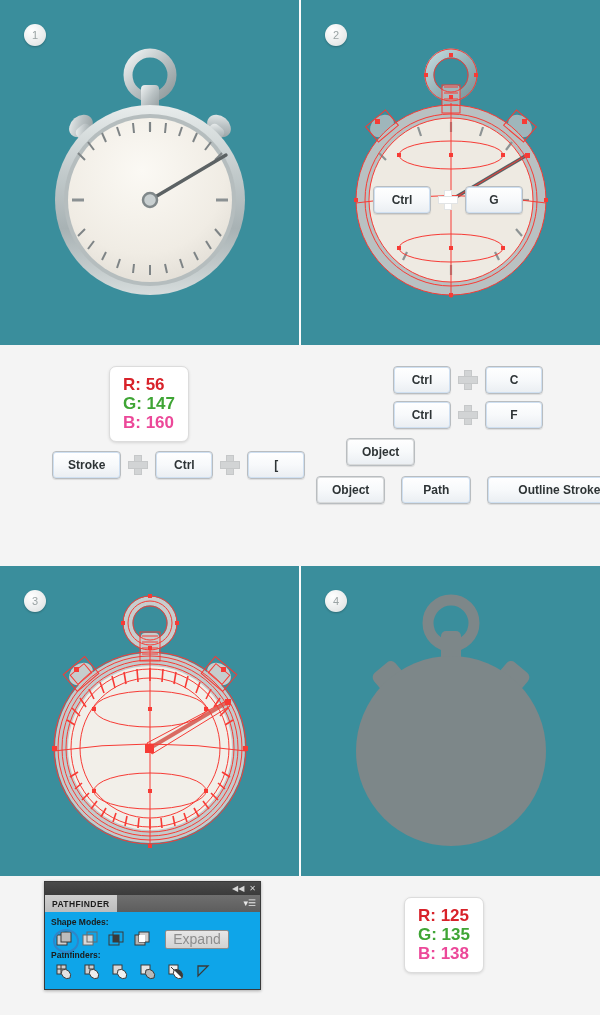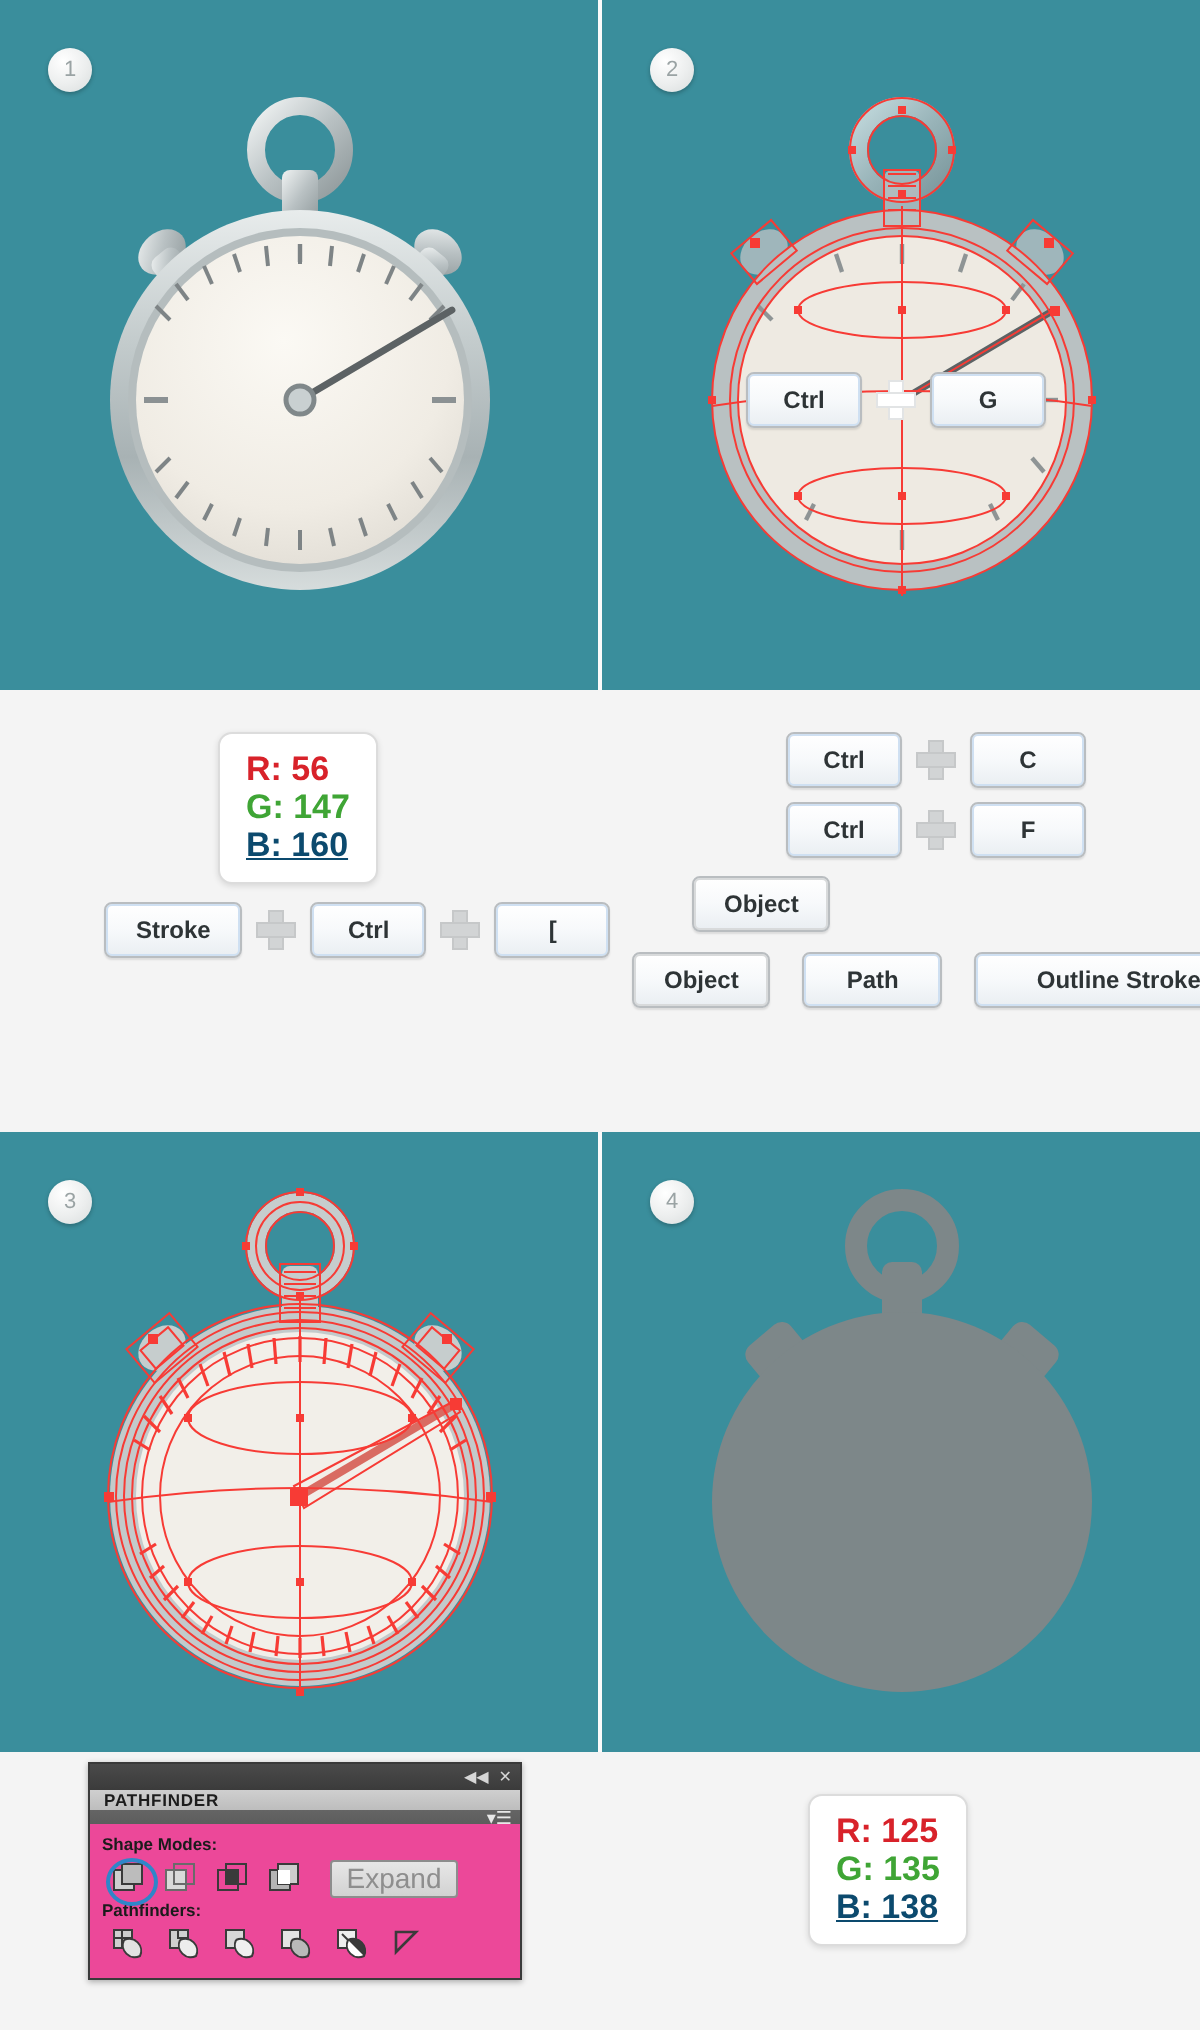--- a/index.html
+++ b/index.html
@@ -49,21 +49,21 @@
     border:1px solid #dcdcdc;
     border-radius:7px;
     box-shadow:0 1px 3px rgba(0,0,0,.12);
     padding:8px 13px 9px 13px;
     text-align:left;
   }
   .rgb-line{font-weight:bold;font-size:17px;line-height:19px;white-space:nowrap;
             font-family:"Liberation Sans", sans-serif;}
   .rgb-r{color:#d8222a;}
   .rgb-g{color:#3fa535;}
-  .rgb-b{color:#0c4a6e;text-decoration:underline;}
+  .rgb-b{color:#ec4899;}
 
   
   .keyrow{position:absolute;display:flex;align-items:center;}
   .key{
     display:inline-flex;align-items:center;justify-content:center;
     height:26px;min-width:26px;padding:0 15px;
     background:linear-gradient(180deg,#ffffff 0%,#f7f9fb 50%,#eaeef2 100%);
     border:1px solid #b9bdc0;
     border-radius:4px;
     box-shadow:inset 0 0 0 1px #cfe0f2, 0 1px 1px rgba(0,0,0,.10);
@@ -97,30 +97,30 @@
     box-shadow:0 1px 3px rgba(0,0,0,.3);
     font-family:"Liberation Sans", sans-serif;
   }
   .pf-titlebar{
     height:13px;background:linear-gradient(180deg,#4a4a4a 0%,#3b3b3b 100%);
     display:flex;align-items:center;justify-content:flex-end;padding-right:4px;gap:5px;
   }
   .pf-tb-ico{color:#d6d6d6;font-size:8px;line-height:8px;}
   .pf-tabbar{
     height:17px;background:linear-gradient(180deg,#6f6f6f 0%,#5d5d5d 100%);
-    display:flex;align-items:stretch;flex-direction:column;
+    display:flex;align-items:stretch;
   }
   .pf-tab{
     background:linear-gradient(180deg,#cfcfcf 0%,#bdbdbd 100%);
     color:#1c1c1c;font-size:8.5px;font-weight:bold;letter-spacing:.4px;
     display:flex;align-items:center;padding:0 7px;
   }
   .pf-tabfill{flex:1;display:flex;align-items:center;justify-content:flex-end;padding-right:4px;}
   .pf-menu-ico{color:#e8e8e8;font-size:9px;line-height:9px;}
-  .pf-body{background:#ec4899;padding:4px 6px 7px 6px;}
+  .pf-body{background:#0ea5e9;padding:4px 6px 7px 6px;}
   .pf-label{font-size:8.5px;color:#1b1b1b;font-weight:bold;margin:1px 0 2px 0;}
   .pf-icons{display:flex;align-items:center;gap:0;}
   .pf-btn{width:26px;height:20px;display:flex;align-items:center;justify-content:center;position:relative;}
   .pf-btn.sel::after{
     content:"";position:absolute;left:2px;top:0px;width:22px;height:20px;
     border:2px solid #2f86c9;border-radius:50%;
   }
   .pf-expand{
     margin-left:10px;width:62px;height:17px;
     background:linear-gradient(180deg,#e7e7e7 0%,#d2d2d2 100%);

